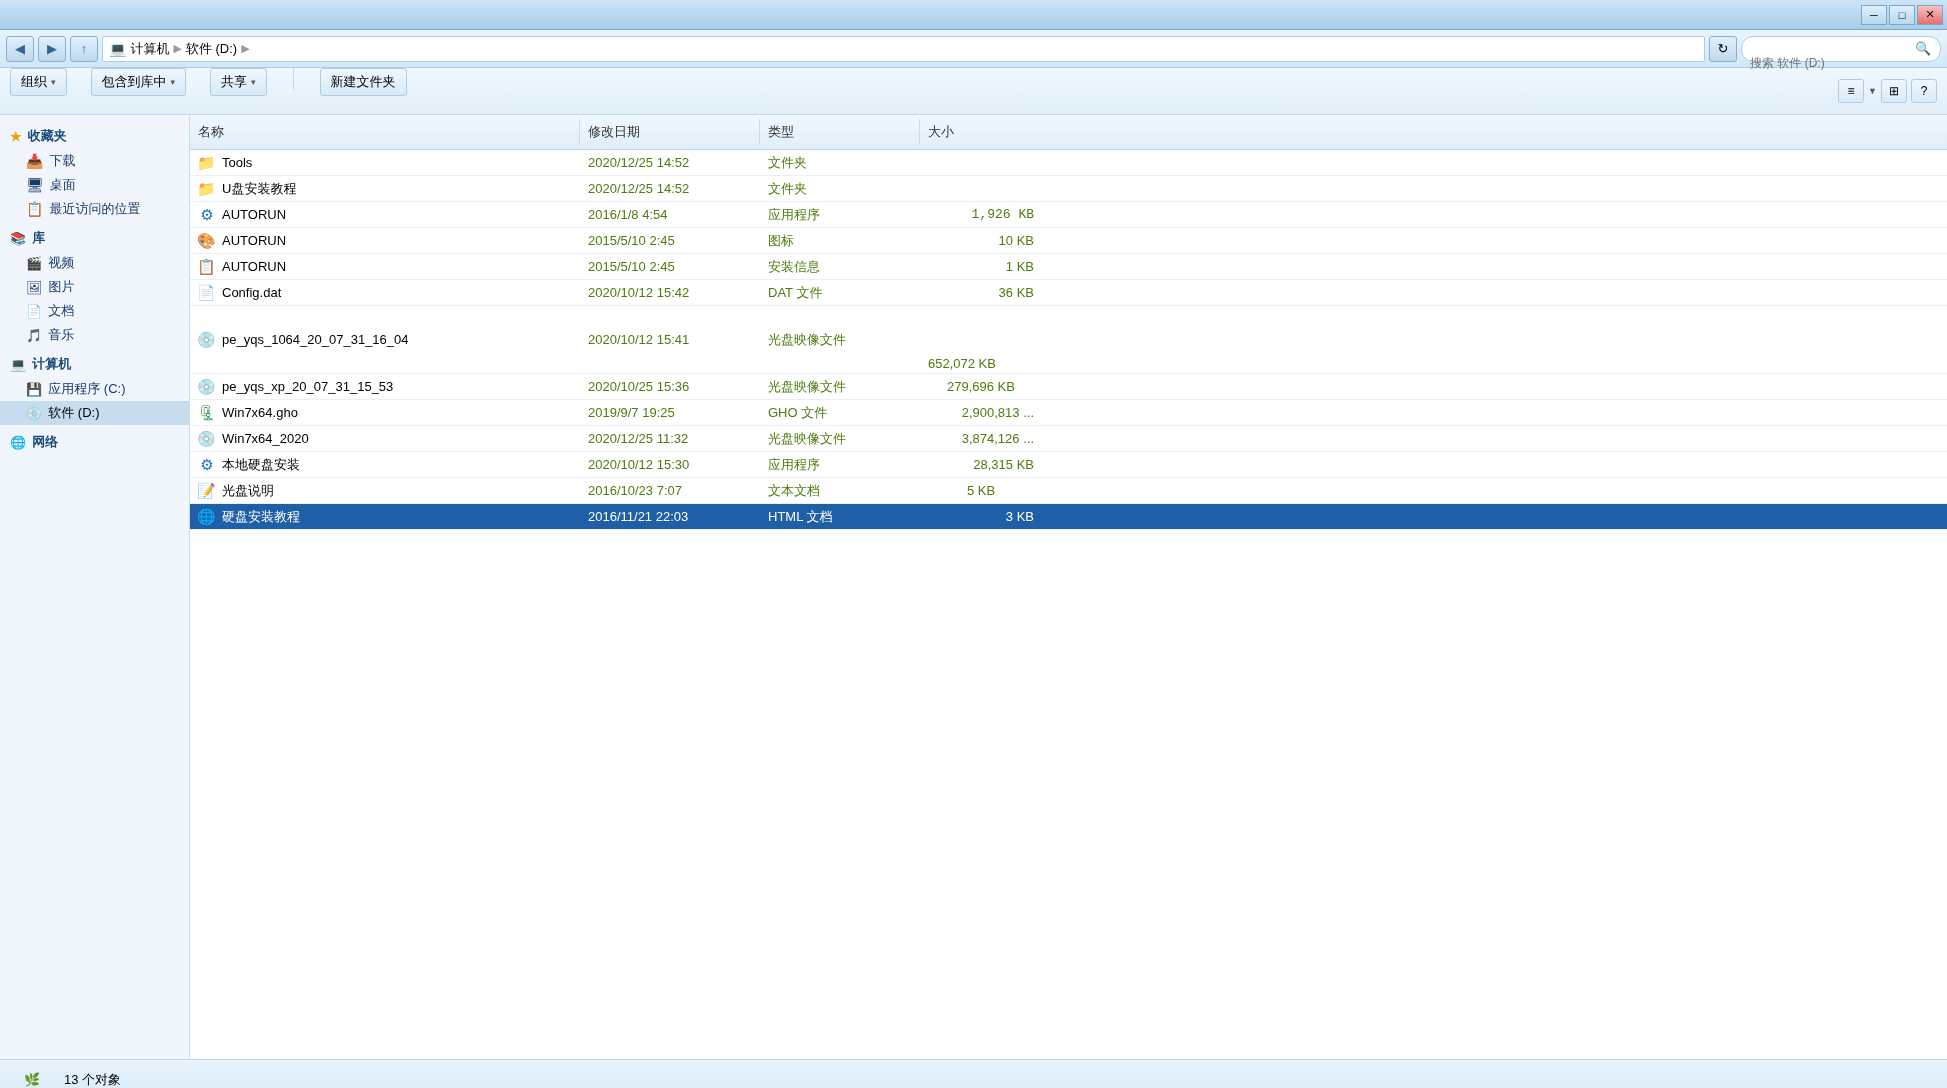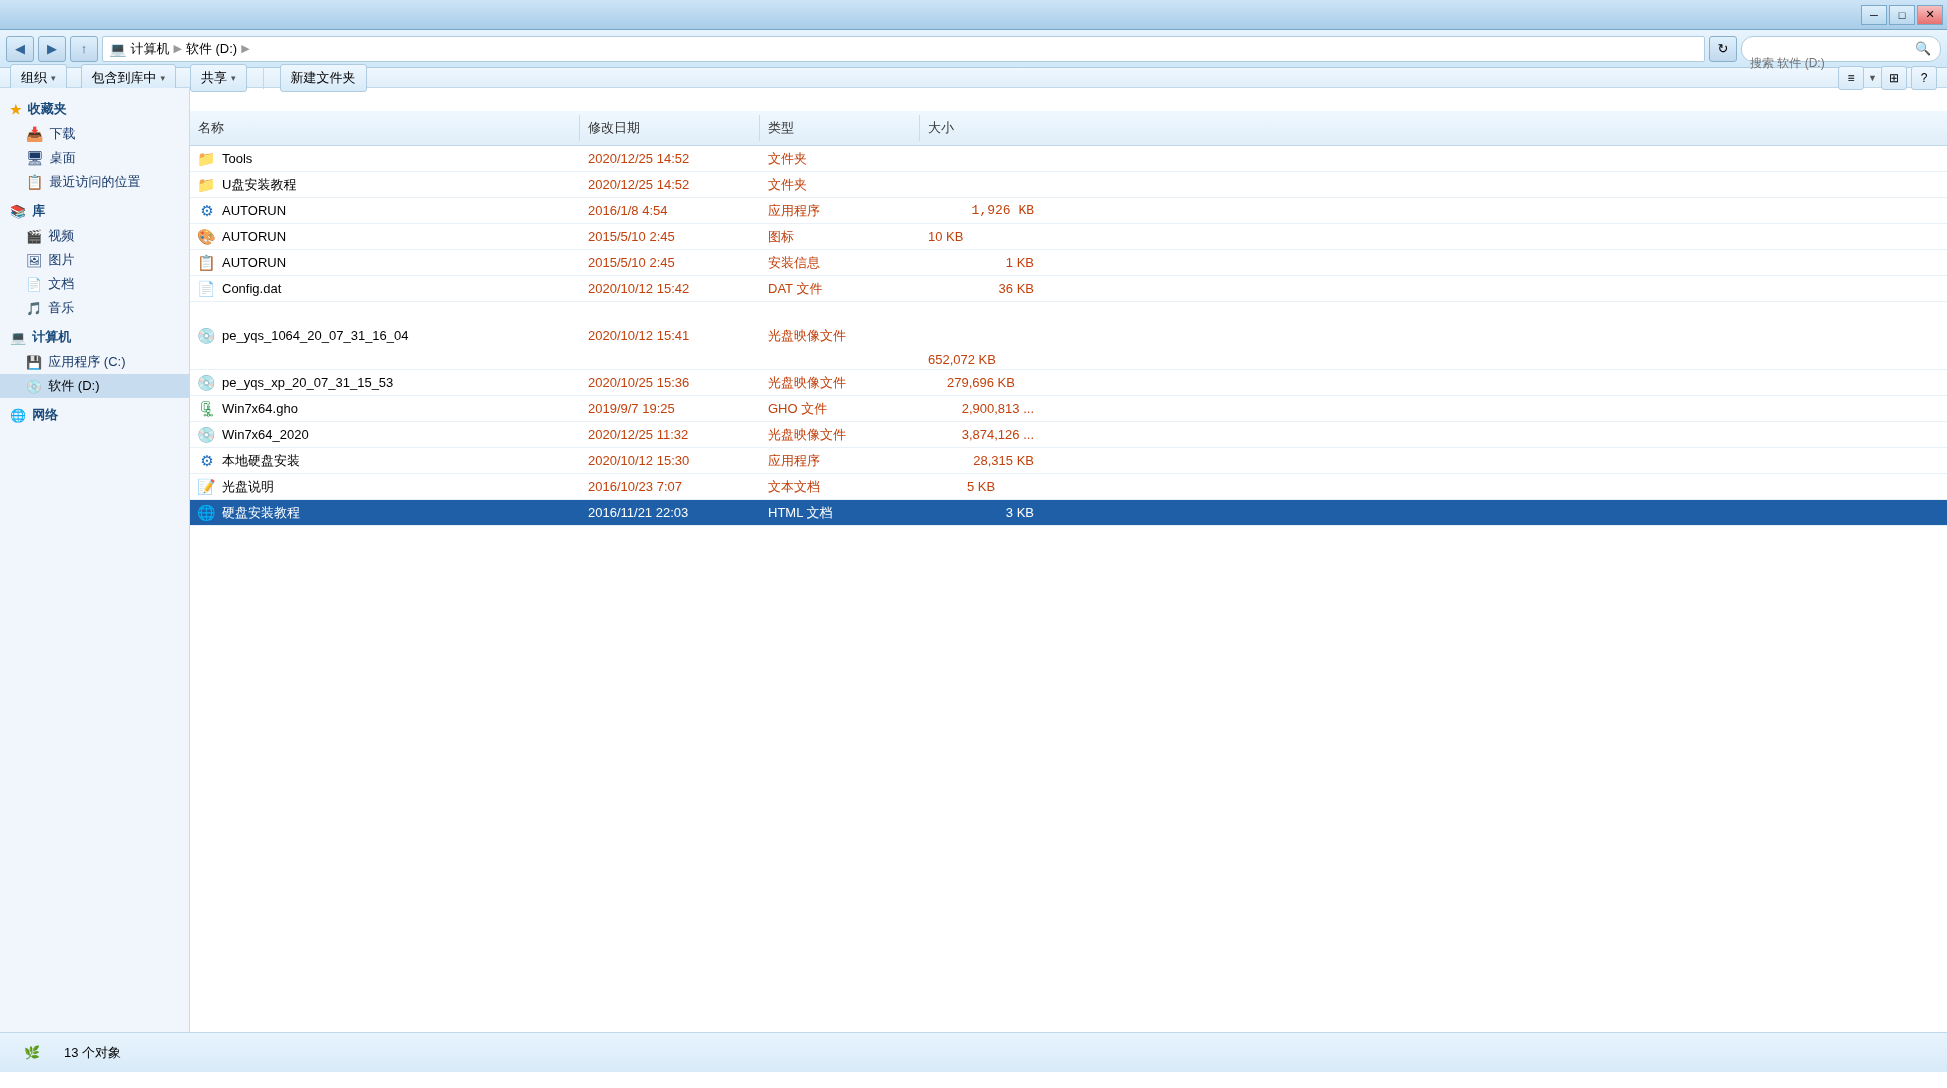--- a/index.html
+++ b/index.html
@@ -105,26 +105,25 @@
       outline: none;
       font-size: 12px;
       width: 100%;
       color: #aaa;
       background: transparent;
       margin-top: 28px;
     }
 
     
     .toolbar {
-      height: 20px;
+      height: 47px;
       background: linear-gradient(to bottom, #f0f8ff, #e0eef8);
       display: flex;
-      align-items: center;
       padding: 0 10px;
-      gap: 14px;
+      gap: 24px;
       border-bottom: 1px solid #c0d8ec;
     }
     .toolbar-btn {
       height: 28px;
       padding: 0 10px;
       border: 1px solid #b0cce0;
       background: linear-gradient(to bottom, #eef7ff, #d8eaf8);
       border-radius: 3px;
       cursor: pointer;
       display: flex;
@@ -199,21 +198,20 @@
     }
     .file-list-header {
       display: grid;
       grid-template-columns: 390px 180px 160px 130px;
       padding: 4px 0;
       background: linear-gradient(to bottom, #f0f8ff, #e0eef8);
       border-bottom: 1px solid #c0d8ec;
       position: sticky;
       top: 0;
       z-index: 10;
-      margin-top: 23px;
     }
     .col-header {
       padding: 4px 8px;
       font-size: 13px;
       color: #333;
       font-weight: normal;
       border-right: 1px solid #c8dcea;
       cursor: pointer;
     }
     .col-header:last-child { border-right: none; }
@@ -230,21 +228,21 @@
     .file-name-cell {
       display: flex;
       align-items: center;
       gap: 6px;
       padding: 2px 8px;
       font-size: 13px;
     }
     .file-cell {
       padding: 2px 8px;
       font-size: 13px;
-      color: #c2410c;
+      color: #4d7c0f;
     }
     .file-row.selected .file-cell { color: #fff; }
 
     .file-icon {
       width: 18px;
       height: 18px;
       display: flex;
       align-items: center;
       justify-content: center;
       font-size: 15px;
@@ -444,21 +442,21 @@
       <div class="file-cell">应用程序</div>
       <div class="file-cell" style="text-align:right;padding-right:16px;font-family:Liberation Mono, monospace;">1,926 KB</div>
     </div>
         <div class="file-row">
       <div class="file-name-cell">
         <span class="file-icon ico-icon">🎨</span>
         <span>AUTORUN</span>
       </div>
       <div class="file-cell">2015/5/10 2:45</div>
       <div class="file-cell">图标</div>
-      <div class="file-cell" style="padding-right:16px;">10 KB</div>
+      <div class="file-cell" style="text-align:right;padding-right:16px;">10 KB</div>
     </div>
         <div class="file-row">
       <div class="file-name-cell">
         <span class="file-icon inf-icon">📋</span>
         <span>AUTORUN</span>
       </div>
       <div class="file-cell">2015/5/10 2:45</div>
       <div class="file-cell">安装信息</div>
       <div class="file-cell" style="text-align:right;padding-right:16px;">1 KB</div>
     </div>

